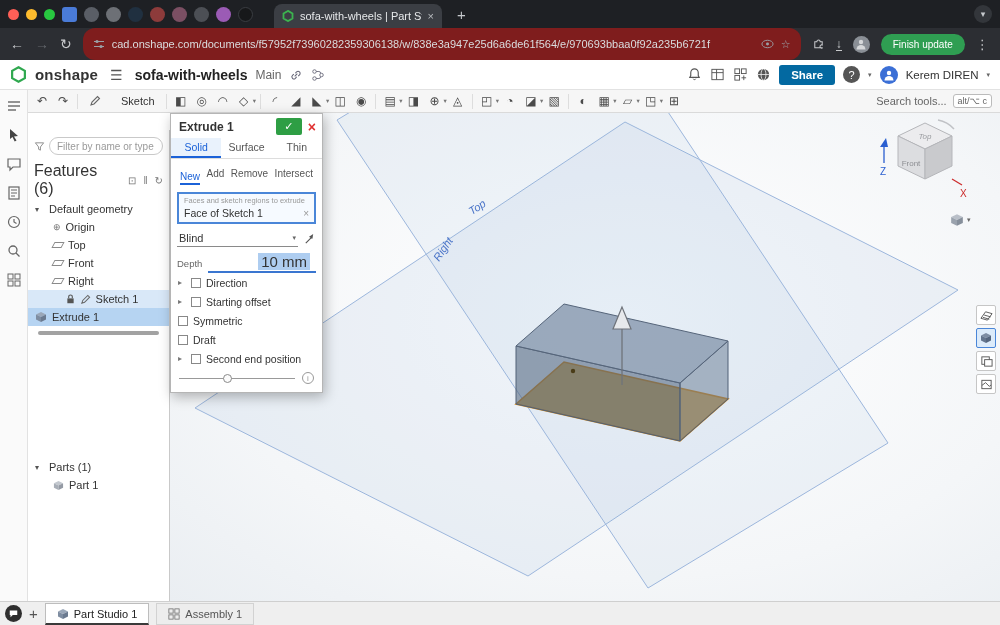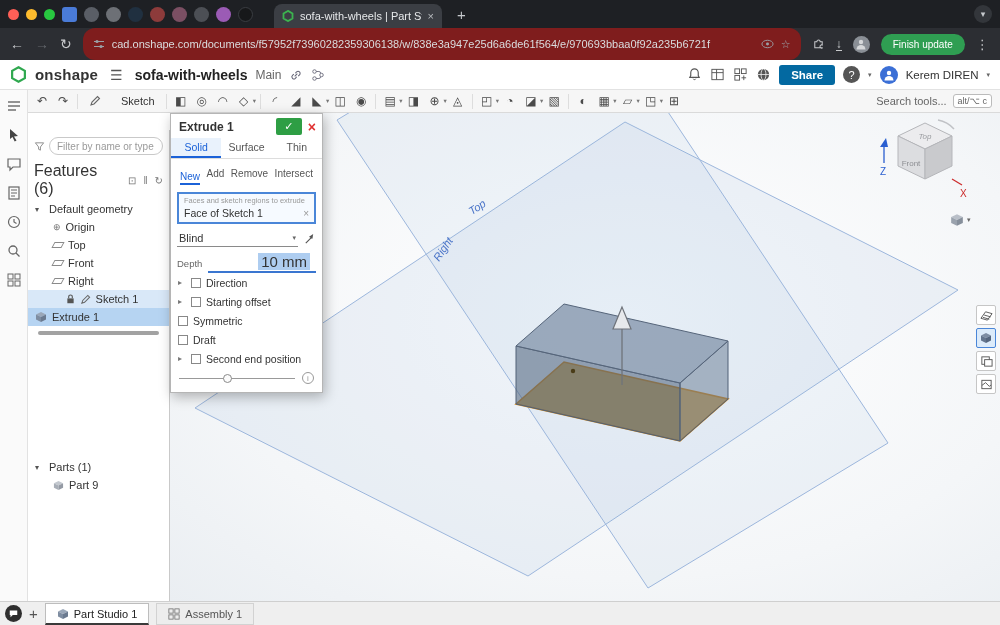--- a/index.html
+++ b/index.html
@@ -377,21 +377,21 @@
     <div class="trow">
       <span class="tcaret">▾</span>
       <span class="lbl">Parts (1)</span>
     </div>
     <div class="trow indent">
       <svg width="11" height="11" viewBox="0 0 12 12">
           <polygon points="6,1 11,3.5 6,6 1,3.5" fill="#c3c8cf"></polygon>
           <polygon points="1,3.5 6,6 6,11 1,8.5" fill="#a8aeb7"></polygon>
           <polygon points="11,3.5 6,6 6,11 11,8.5" fill="#949aa4"></polygon>
         </svg>
-      <span class="lbl">Part 9</span>
+      <span class="lbl">Part 1</span>
     </div>
   </div>
 </div>
 
 <div class="viewport">
   <svg class="scene" width="830" height="488" viewBox="0 0 830 488">
     <polygon points="25,295 455,9 788,177 358,463" fill="rgba(150,180,220,0.13)" stroke="#9cb6dc" stroke-width="1"></polygon>
     <polygon points="167,7 407,-138 718,330 478,475" fill="rgba(150,180,220,0.11)" stroke="#9cb6dc" stroke-width="1"></polygon>
 
     <polygon points="346,291 394,249 558,286 510,328" fill="#cda85e" stroke="#d0891e" stroke-width="1.6"></polygon>

